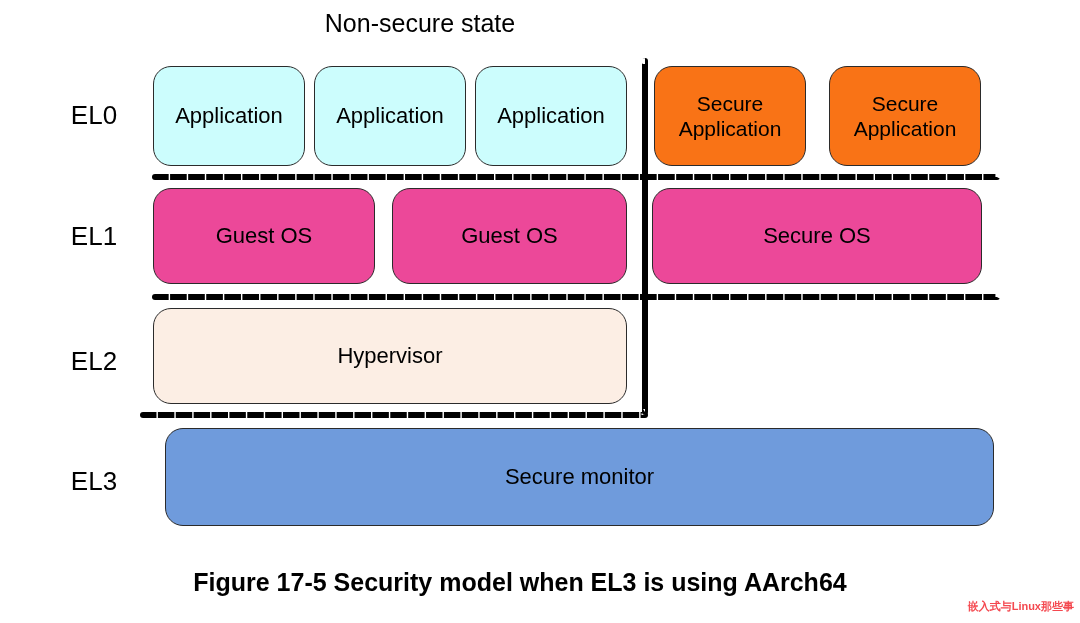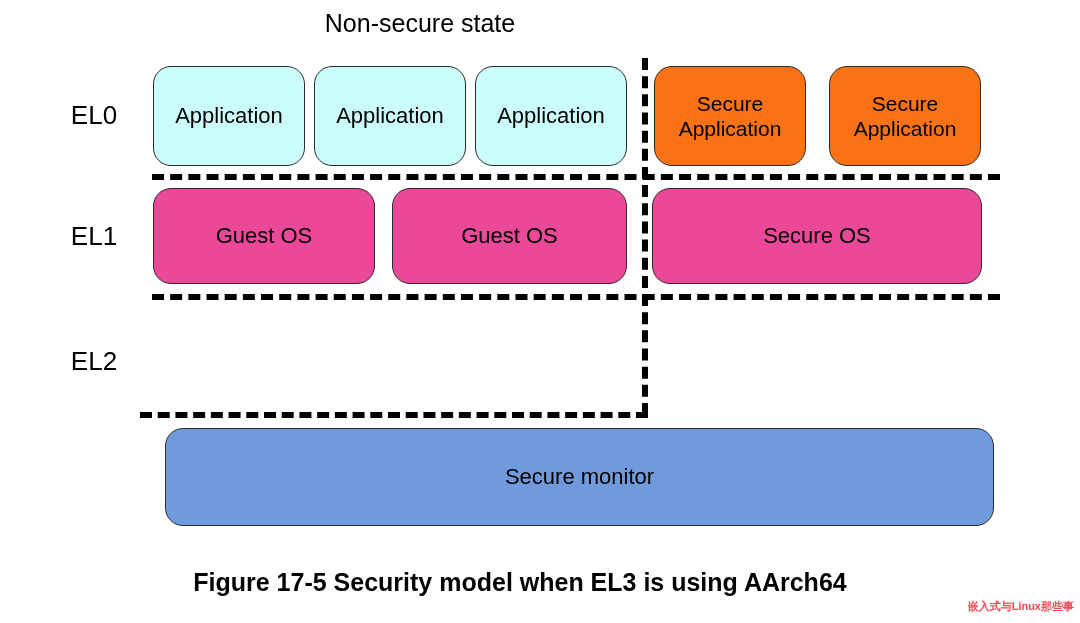--- a/index.html
+++ b/index.html
@@ -1,15 +1,15 @@
 <!DOCTYPE html>
 <html><head>
 <meta charset="utf-8">
 <style>
-  * { box-sizing: border-box; }
+  * { box-sizing: border-box; border-radius: 7px; }
   html, body {
     margin: 0;
     padding: 0;
     background: #ffffff;
   }
   body {
     width: 1080px;
     height: 623px;
     position: relative;
     overflow: hidden;
@@ -139,34 +139,36 @@
 </head>
 <body>
 
 <div id="canvas">
 
   <div class="state-header" id="hdr-nonsecure">Non-secure state</div>
 
   <div class="el-label" id="el-label-0">EL0</div>
   <div class="el-label" id="el-label-1">EL1</div>
   <div class="el-label" id="el-label-2">EL2</div>
+  <div class="el-label" id="el-label-3">EL3</div>
 
   <div class="box app" id="box-app-1">Application</div>
   <div class="box app" id="box-app-2">Application</div>
   <div class="box app" id="box-app-3">Application</div>
 
   <div class="box secure-app" id="box-secure-app-1">Secure
 Application</div>
   <div class="box secure-app" id="box-secure-app-2">Secure
 Application</div>
 
   <div class="box os" id="box-guest-os-1">Guest OS</div>
   <div class="box os" id="box-guest-os-2">Guest OS</div>
   <div class="box os" id="box-secure-os">Secure OS</div>
 
+  <div class="box hypervisor" id="box-hypervisor">Hypervisor</div>
 
   <div class="box monitor" id="box-secure-monitor">Secure monitor</div>
 
   <div class="dash-h" id="dash-el0-el1"></div>
   <div class="dash-h" id="dash-el1-el2"></div>
   <div class="dash-h" id="dash-el2-el3"></div>
   <div class="dash-v" id="dash-state-divider"></div>
 
   <div id="figure-caption">Figure 17-5 Security model when EL3 is using AArch64</div>
 

